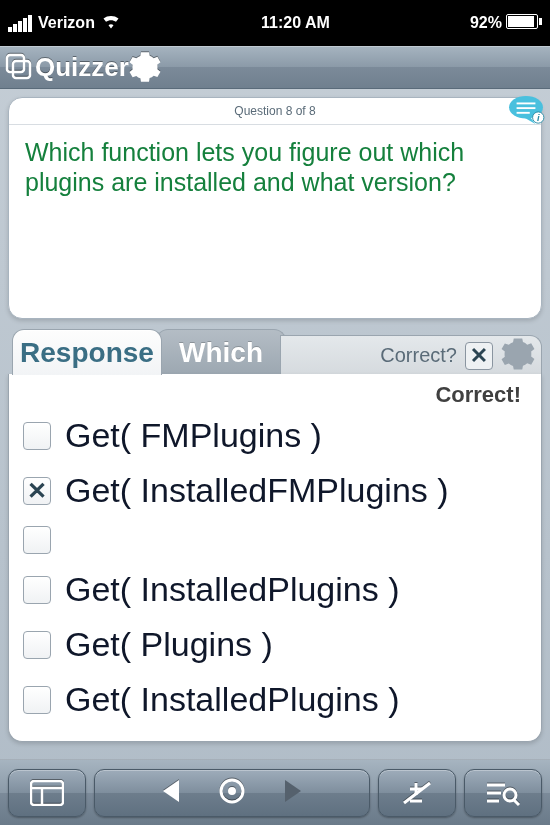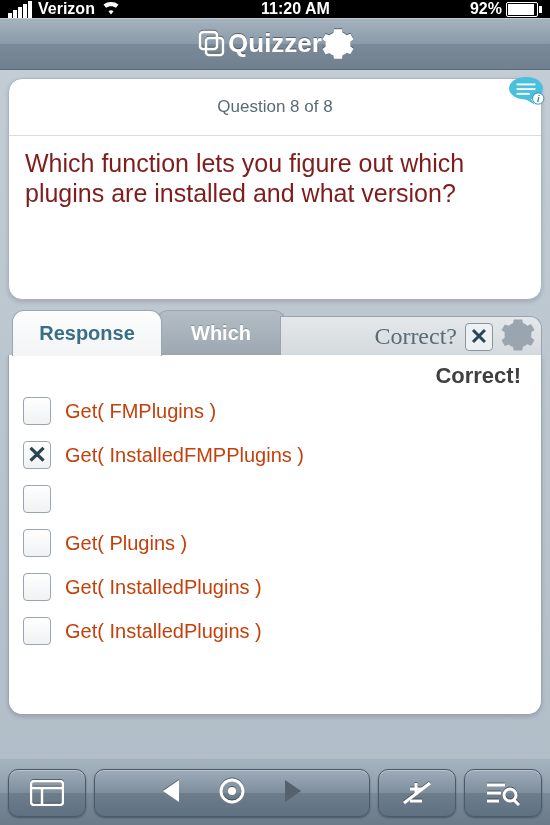--- a/index.html
+++ b/index.html
@@ -7,54 +7,54 @@
       width: 550px;
       height: 825px;
       font-family: -apple-system, "Helvetica Neue", Helvetica, Arial, sans-serif;
       background: linear-gradient(to bottom, #c5ced6, #b0bcc7);
       overflow: hidden;
       position: relative;
     }
     
     
     .status-bar {
-      height: 18px;
+      height: 46px;
       background: #000;
       color: #fff;
       display: flex;
       align-items: center;
       justify-content: space-between;
       padding: 0 8px;
       font-size: 16px;
       font-weight: bold;
     }
     .status-left { display: flex; align-items: center; gap: 6px; }
-    .status-right { display: flex; align-items: center; gap: 4px; }
+    .status-right { display: flex; align-items: flex-start; gap: 4px; }
     .signal-bars { display: flex; align-items: flex-end; gap: 1px; }
     .signal-bars span { width: 4px; background: #fff; }
     .signal-bars span:nth-child(1){height:5px}
     .signal-bars span:nth-child(2){height:8px}
     .signal-bars span:nth-child(3){height:11px}
     .signal-bars span:nth-child(4){height:14px}
     .signal-bars span:nth-child(5){height:17px}
     .wifi-icon svg { width: 20px; height: 16px; fill: #fff; }
     .battery { display: flex; align-items: center; }
     .battery-body { width: 32px; height: 15px; border: 1.5px solid #fff; border-radius: 2px; position: relative; }
     .battery-fill { position: absolute; left: 1px; top: 1px; bottom: 1px; width: 88%; background: #fff; }
     .battery-tip { width: 3px; height: 7px; background: #fff; margin-left: 1px; }
     
     
     .nav-bar {
-      height: 52px;
+      height: 43px;
       background: linear-gradient(to bottom, #a6b4c0 0%, #8b9aa8 50%, #7b8a99 51%, #70808f 100%);
       border-bottom: 1px solid #5a6b7a;
       display: flex;
       align-items: center;
-      justify-content: center;
-      padding: 0 12px;
+      justify-content: flex-start;
+      padding: 0 3px;
       color: #fff;
       box-shadow: inset 0 1px 0 rgba(255,255,255,0.3);
     }
     .nav-title {
       font-size: 26px;
       font-weight: bold;
       text-shadow: 0 -1px 0 rgba(0,0,0,0.4);
     }
     .nav-icon { width: 32px; height: 32px; display: flex; align-items: center; justify-content: center; }
     .nav-icon svg { fill: #fff; filter: drop-shadow(0 -1px 0 rgba(0,0,0,0.4)); }
@@ -69,59 +69,59 @@
       background: #fff;
       border-radius: 14px;
       border: 1px solid #a8b4bf;
       box-shadow: 0 2px 4px rgba(0,0,0,0.15), inset 0 1px 0 #fff;
       height: 222px;
       position: relative;
       overflow: visible;
     }
     .question-header {
       text-align: center;
-      font-size: 17px;
+      font-size: 12px;
       color: #5a6b78;
-      padding: 18px 0;
+      padding: 6px 0;
       border-bottom: 1px solid #d8dde2;
       position: relative;
     }
     .hint-bubble {
       position: absolute;
       right: -4px;
       top: -4px;
       width: 38px;
       height: 32px;
     }
     .hint-bubble svg { width: 100%; height: 100%; }
     .question-text {
       padding: 12px 16px;
       font-size: 25px;
-      color: #7f1d1d;
+      color: #15803d;
       line-height: 1.2;
     }
     
     
     .answer-section {
       margin-top: 10px;
       position: relative;
     }
     .tab-row {
       display: flex;
       align-items: flex-end;
       height: 46px;
       position: relative;
     }
     .tab {
       height: 46px;
       border-radius: 12px 12px 0 0;
       display: flex;
       align-items: center;
       justify-content: center;
-      font-size: 20px;
+      font-size: 28px;
       font-weight: bold;
       border: 1px solid #9aa5af;
       border-bottom: none;
       position: relative;
     }
     .tab-response {
       width: 150px;
       background: linear-gradient(to bottom, #fdfdfd, #f2f4f6);
       color: #3a6e84;
       z-index: 3;
@@ -146,24 +146,23 @@
       border-radius: 0 12px 0 0;
       margin-left: -6px;
       display: flex;
       align-items: center;
       justify-content: flex-end;
       padding: 0 6px;
       gap: 8px;
       z-index: 1;
     }
     .correct-label {
-      font-size: 24px;
+      font-size: 20px;
       color: #5a6b78;
       margin-left: 10px;
-      font-family: Liberation Serif, serif;
     }
     .tab-x {
       width: 28px; height: 28px;
       border: 1.5px solid #8a95a0;
       background: #eef1f3;
       border-radius: 4px;
       display: flex; align-items: center; justify-content: center;
       color: #2b4452;
       font-weight: bold;
       font-size: 22px;
@@ -200,22 +199,22 @@
       border: 1.5px solid #9aa5af;
       border-radius: 4px;
       background: linear-gradient(to bottom, #fff, #f0f2f4);
       display: flex; align-items: center; justify-content: center;
       color: #2b4452;
       font-size: 24px;
       font-weight: bold;
       flex-shrink: 0;
     }
     .option-label {
-      font-size: 20px;
-      color: #c2410c;
+      font-size: 34px;
+      color: #0f172a;
     }
     
     
     .toolbar {
       position: absolute;
       bottom: 0; left: 0; right: 0;
       height: 66px;
       background: linear-gradient(to bottom, #a6b4c0 0%, #8b9aa8 50%, #7b8a99 51%, #6a7a89 100%);
       border-top: 1px solid rgba(255,255,255,0.4);
       display: flex;
@@ -324,32 +323,32 @@
     </div>
     <div class="answer-card">
       <div class="feedback">Correct!</div>
       <div id="options">
           <div class="option-row">
             <div class="checkbox"></div>
             <div class="option-label">Get( FMPlugins )</div>
           </div>
           <div class="option-row">
             <div class="checkbox">✕</div>
-            <div class="option-label">Get( InstalledFMPPlugins )</div>
-          </div>
-          <div class="option-row">
-            <div class="checkbox"></div>
+            <div class="option-label">Get( InstalledFMPlugins )</div>
+          </div>
+          <div class="option-row">
+            <div class="checkbox"></div>
+          </div>
+          <div class="option-row">
+            <div class="checkbox"></div>
+            <div class="option-label">Get( InstalledPlugins )</div>
           </div>
           <div class="option-row">
             <div class="checkbox"></div>
             <div class="option-label">Get( Plugins )</div>
-          </div>
-          <div class="option-row">
-            <div class="checkbox"></div>
-            <div class="option-label">Get( InstalledPlugins )</div>
           </div>
           <div class="option-row">
             <div class="checkbox"></div>
             <div class="option-label">Get( InstalledPlugins )</div>
           </div>
         </div>
     </div>
   </div>
 </div>
 

